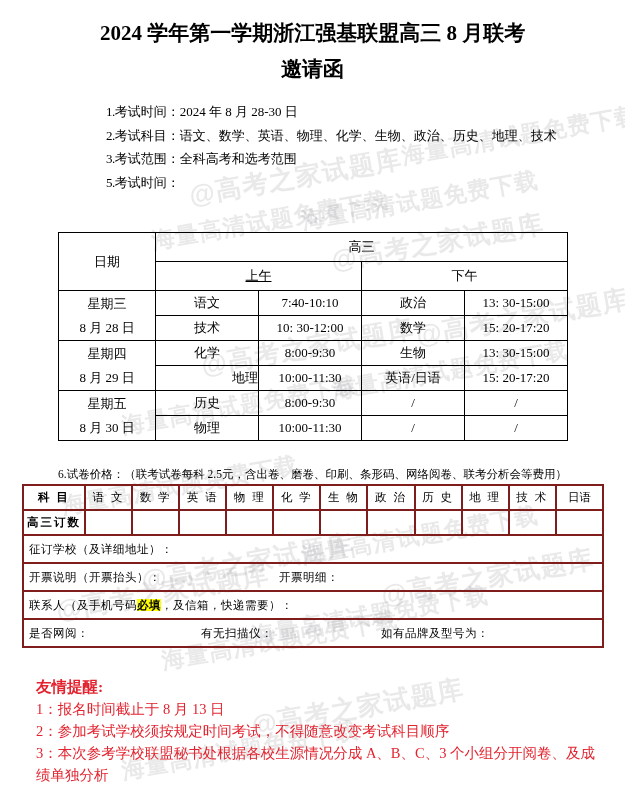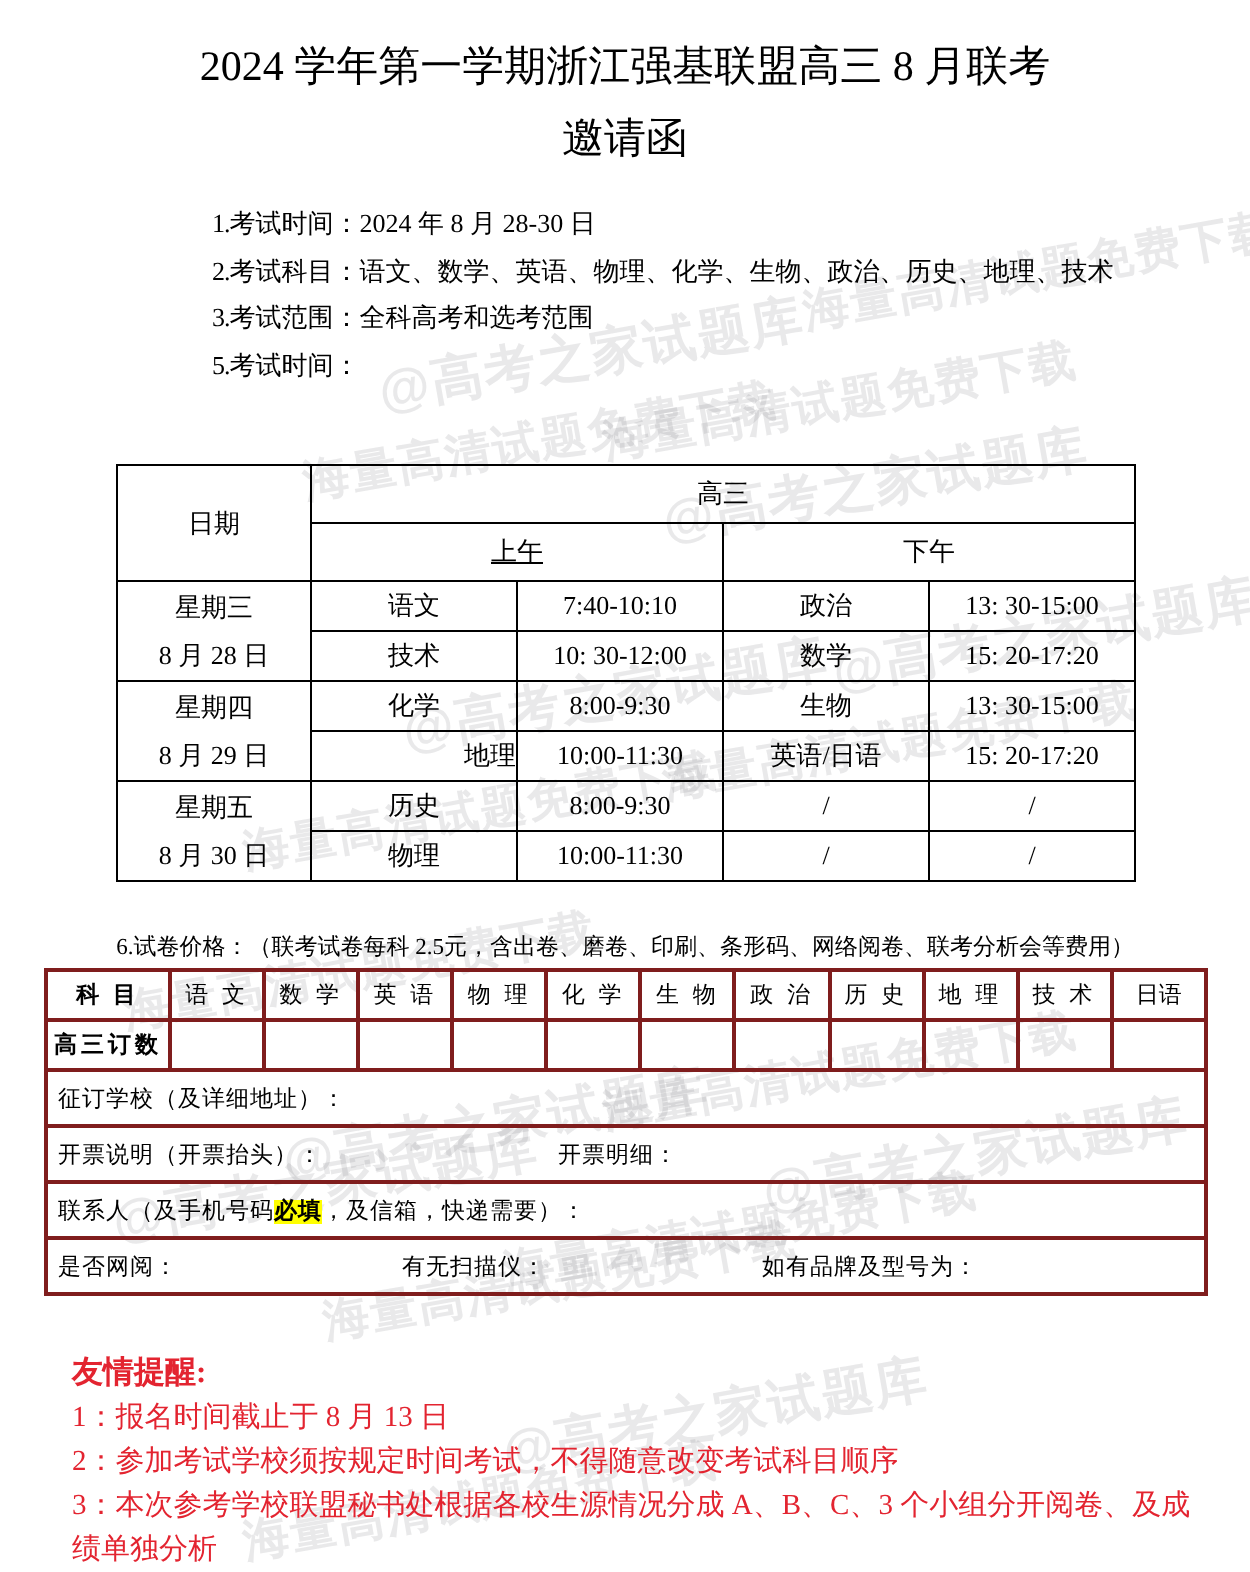--- a/index.html
+++ b/index.html
@@ -39,21 +39,21 @@
   
   #page {
     position: relative;
     z-index: 2;
     width: 625px;
     height: 786px;
   }
 
   .title {
     text-align: center;
-    font-weight: 400;
+    font-weight: 700;
     font-size: 21px;
     line-height: 34px;
     letter-spacing: 0px;
     margin: 0;
     padding: 0;
   }
   .title-1 { padding-top: 16px; }
   .title-2 { padding-top: 2px; }
 
   .items {

